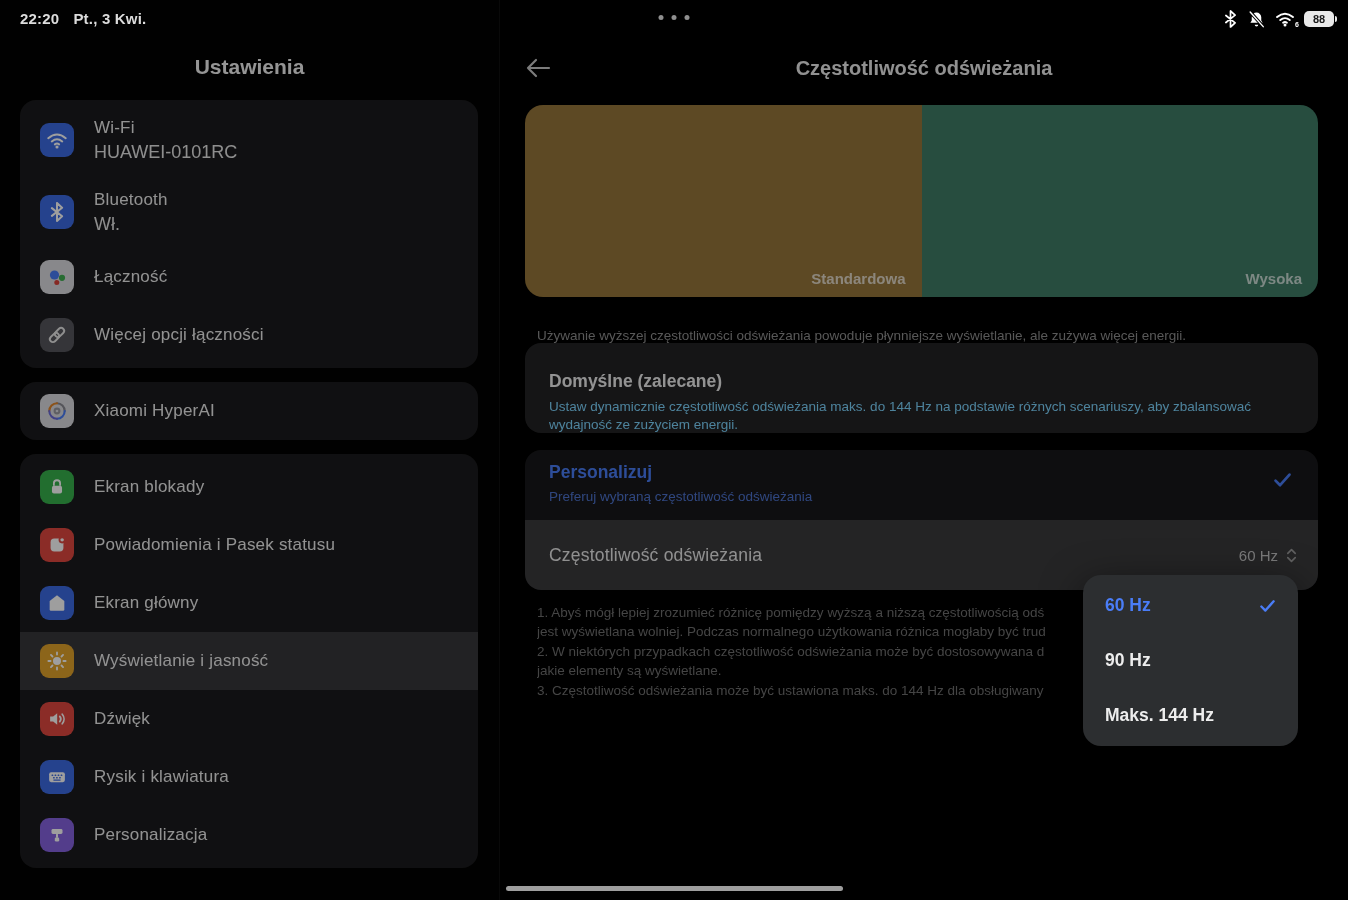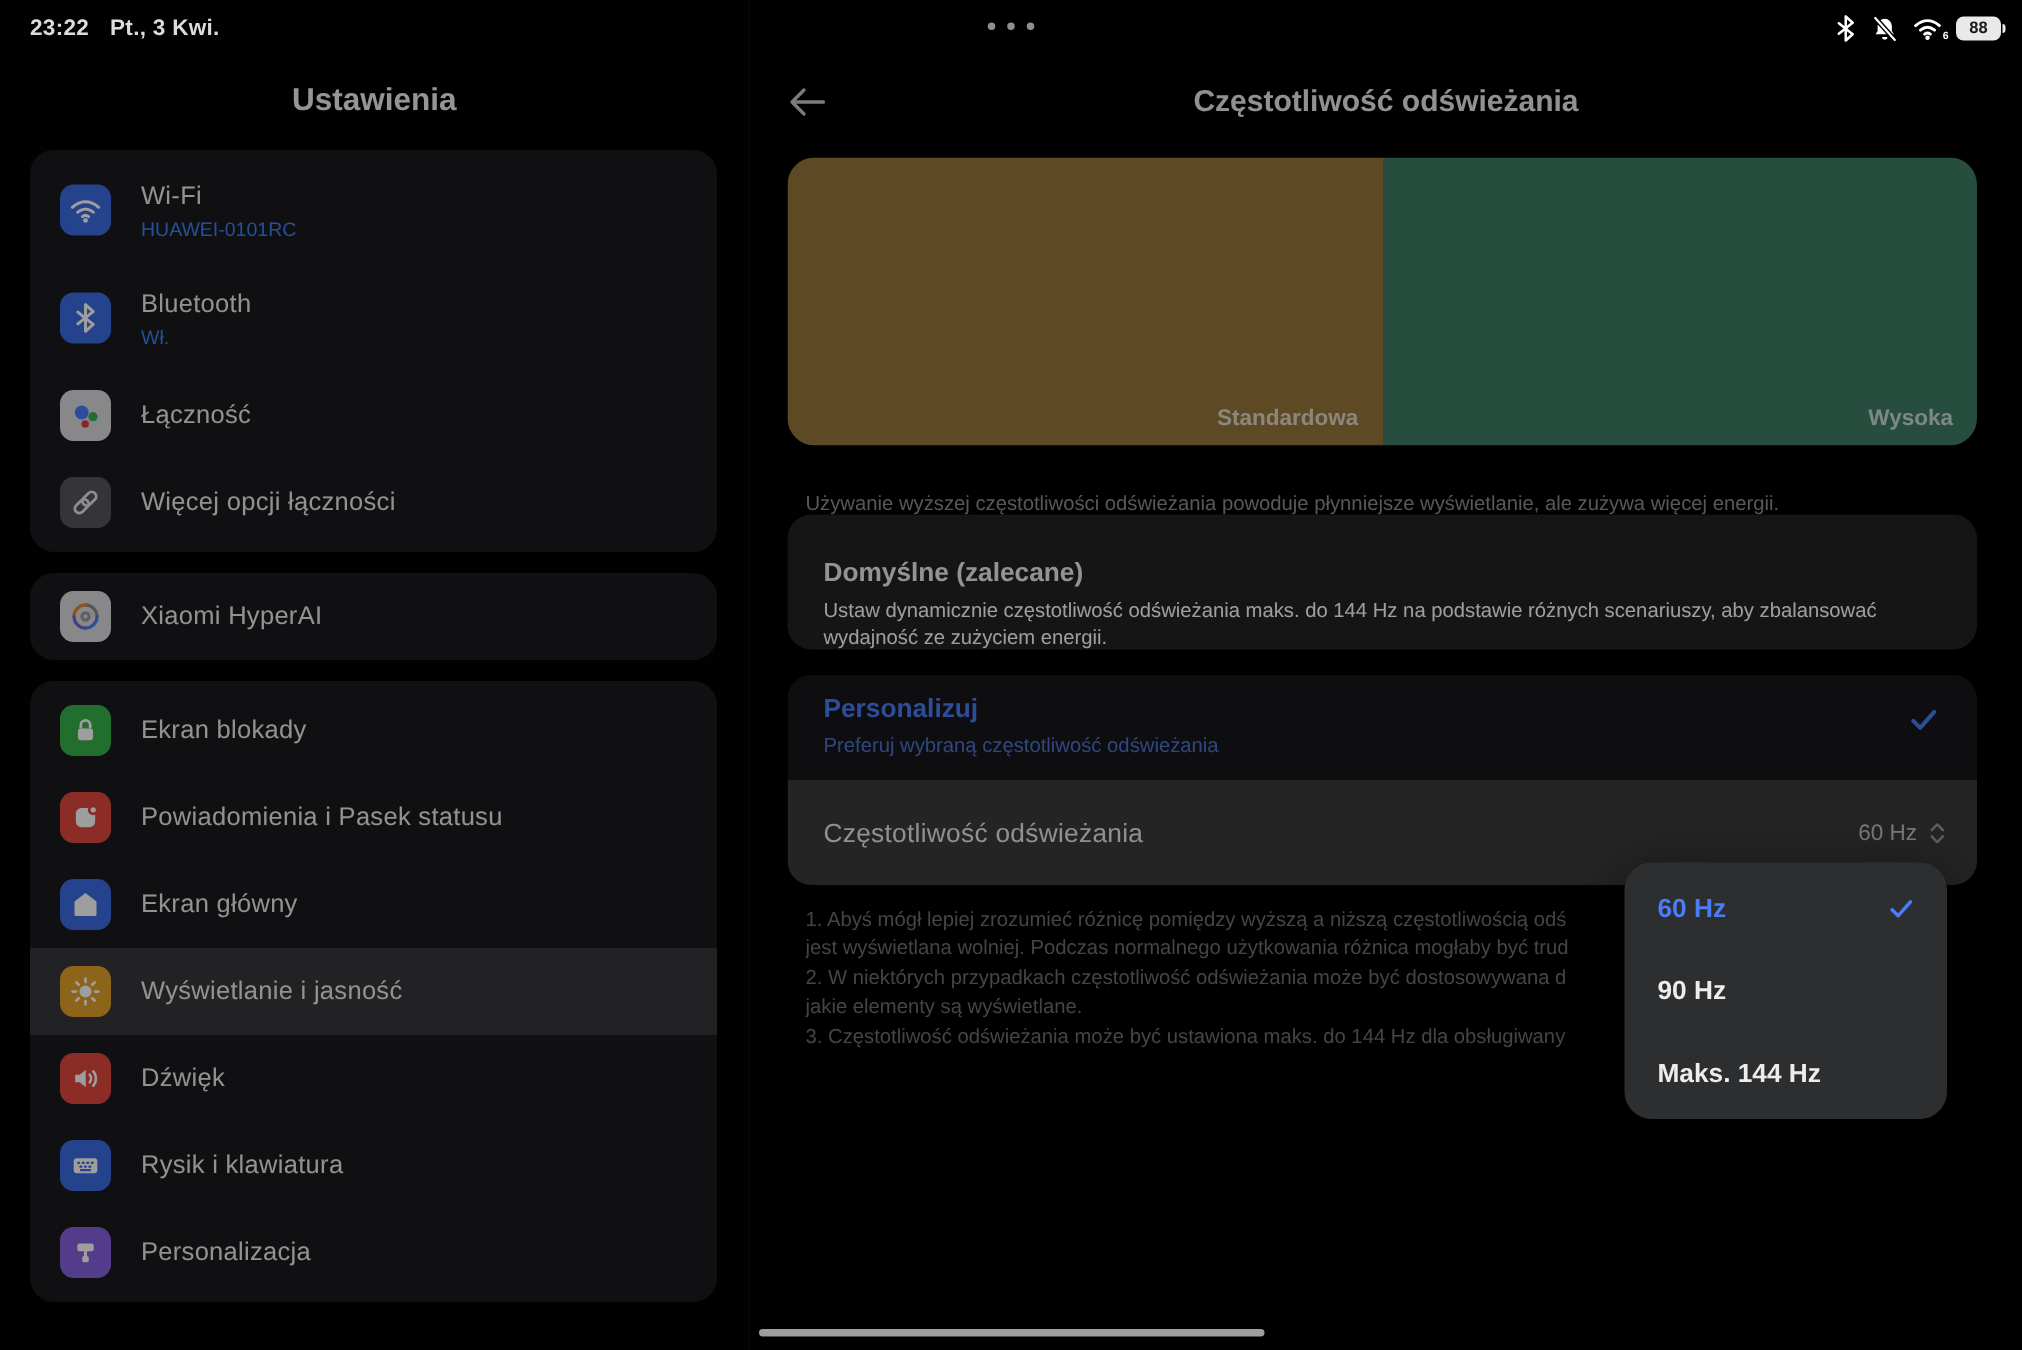--- a/index.html
+++ b/index.html
@@ -25,36 +25,36 @@
   .sidebar-title{position:absolute;top:55px;left:0;width:100%;text-align:center;
                  font-size:21px;font-weight:700;color:#f0f0f0;}
   .side-list{position:absolute;top:100px;left:20px;width:458px;display:flex;flex-direction:column;gap:14px;}
   .side-card{background:#1b1b1d;border-radius:16px;overflow:hidden;}
   .side-card.pad{padding:4px 0;}
   .side-row{display:flex;align-items:center;gap:20px;padding-left:20px;height:58px;cursor:default;}
   .side-row.two-line{height:72px;}
   .side-row.selected{background:#37373a;}
   .row-text{display:flex;flex-direction:column;justify-content:center;}
   .row-label{font-size:17px;color:#ececec;letter-spacing:.2px;}
-  .row-sub{font-size:13px;color:#3b82f6;margin-top:4px;}
+  .row-sub{font-size:18px;color:#e5e5e5;margin-top:4px;}
   .ic{width:34px;height:34px;border-radius:9px;display:flex;align-items:center;justify-content:center;flex:none;}
 
   
   .content{position:absolute;left:500px;top:0;width:848px;height:900px;}
   .back-btn{position:absolute;left:23px;top:54px;width:30px;height:28px;display:flex;align-items:center;justify-content:center;}
   .content-title{position:absolute;top:57px;left:0;width:100%;text-align:center;
                  font-size:20px;font-weight:700;color:#eaeaea;}
   .banner{position:absolute;left:25px;top:105px;width:793px;height:192px;border-radius:18px;overflow:hidden;display:flex;}
   .banner-half{flex:1;position:relative;}
   .banner-label{position:absolute;right:16px;bottom:10px;font-size:15px;font-weight:700;color:rgba(255,255,255,.72);}
   .desc{position:absolute;left:37px;top:314px;font-size:13.5px;color:#8f8f8f;}
   .opt-card{position:absolute;left:25px;top:343px;width:793px;height:90px;box-sizing:border-box;
             background:#232325;border-radius:16px;padding:28px 24px;}
   .opt-title{font-size:17.5px;font-weight:700;color:#ededed;}
-  .opt-sub{font-size:13.5px;color:#ffffff;margin-top:6px;line-height:18px;max-width:728px;}
+  .opt-sub{font-size:13.5px;color:#7dd3fc;margin-top:6px;line-height:18px;max-width:728px;}
   .opt-group{position:absolute;left:25px;top:450px;width:793px;border-radius:16px;overflow:hidden;}
   .opt-personal{position:relative;background:#18181a;height:70px;box-sizing:border-box;padding:12px 24px;}
   .opt-personal .opt-sub{margin-top:5px;}
   .accent-sub{color:rgba(86,130,238,.85);}
   .check-wrap{position:absolute;right:26px;top:22px;}
   .rate-row{background:#3a3a3d;height:70px;display:flex;align-items:center;justify-content:space-between;
             padding:0 20px 0 24px;}
   .rate-label{font-size:17.5px;color:#e8e8e8;letter-spacing:.2px;}
   .rate-value{display:flex;align-items:center;gap:7px;font-size:15px;color:#c4c4c4;}
   .footnotes{position:absolute;left:37px;top:603px;font-size:13.5px;line-height:19.4px;color:#707070;white-space:nowrap;width:790px;overflow:hidden;}
@@ -68,21 +68,21 @@
   .home-bar{position:absolute;left:506px;top:886px;width:337px;height:5px;border-radius:3px;background:#9e9e9e;z-index:60;}
   svg{display:block;}
 </style>
 </head>
 <body>
 
 <div class="screen">
 
   <div class="statusbar">
     <div class="status-left">
-      <span>23:22</span>
+      <span>22:20</span>
       <span>Pt., 3 Kwi.</span>
     </div>
     <div class="camera-dots">
         <span></span>
         <span></span>
         <span></span>
       </div>
     <div class="status-right">
       <span>
         <svg width="15" height="18" viewBox="0 0 14 18">

